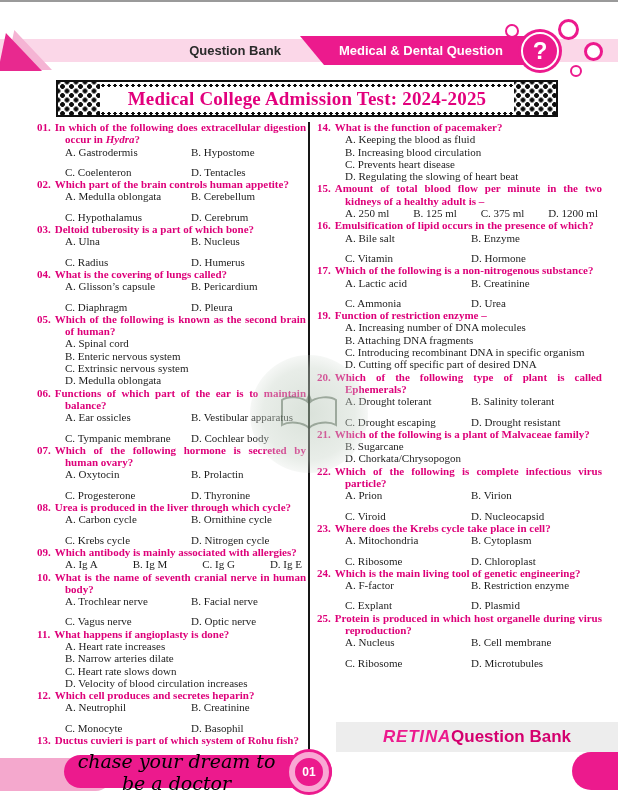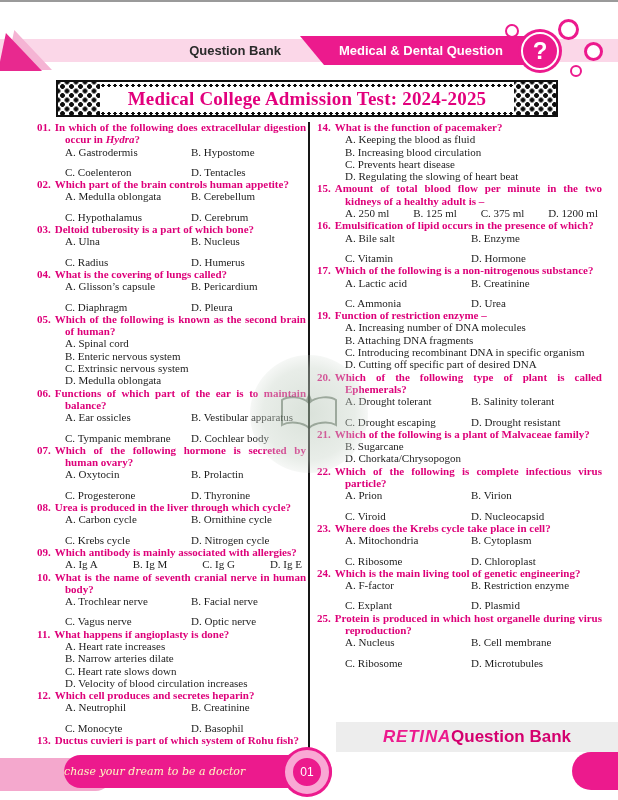--- a/index.html
+++ b/index.html
@@ -63,25 +63,25 @@
   
   .watermark{position:absolute;top:355px;left:250px;width:118px;height:118px;border-radius:50%;
     background:radial-gradient(circle,rgba(184,199,184,.52) 0%,rgba(198,210,198,.4) 55%,rgba(210,218,210,.18) 72%,rgba(220,224,220,0) 76%);
     z-index:5;pointer-events:none;display:flex;align-items:center;justify-content:center;}
   .watermark svg{opacity:.45;}
   
   .f-shadow{position:absolute;top:758px;left:0;width:112px;height:33px;background:#f4a8cd;
     border-radius:0 17px 17px 0;}
   .f-banner{position:absolute;top:755px;left:64px;width:268px;height:33px;background:#ec1a8d;
     border-radius:17px;display:flex;align-items:center;z-index:2;}
-  .f-tagline{flex:1;color:#fef9c3;font-style:italic;font-size:11px;
+  .f-tagline{flex:1;text-align:center;color:#000000;font-style:italic;font-size:19px;
     font-family:"DejaVu Serif",serif;}
-  .f-page{width:28px;height:28px;border-radius:50%;background:#ec1a8d;border:8px solid #f9a8d4;
+  .f-page{width:28px;height:28px;border-radius:50%;background:#ec1a8d;border:6px solid #f9a8d4;
     box-shadow:0 0 0 3px #ec1a8d;color:#ffffff;font-family:"Liberation Sans",sans-serif;
-    font-weight:normal;font-size:12px;display:flex;align-items:center;justify-content:center;
+    font-weight:bold;font-size:12px;display:flex;align-items:center;justify-content:center;
     margin-right:3px;flex:0 0 auto;}
   .f-gray{position:absolute;top:722px;left:336px;width:282px;height:30px;background:#ededed;
     display:flex;align-items:center;justify-content:center;}
   .f-brand{color:#ec1a8d;font-family:"Liberation Sans",sans-serif;font-weight:bold;
     font-style:italic;font-size:17px;letter-spacing:.8px;}
   .f-brand-suffix{color:#d4006e;font-family:"Liberation Sans",sans-serif;font-weight:bold;
     font-size:17px;}
   .f-right-pill{position:absolute;top:752px;left:572px;width:70px;height:38px;background:#ec1a8d;
     border-radius:19px;z-index:2;}
 </style>

